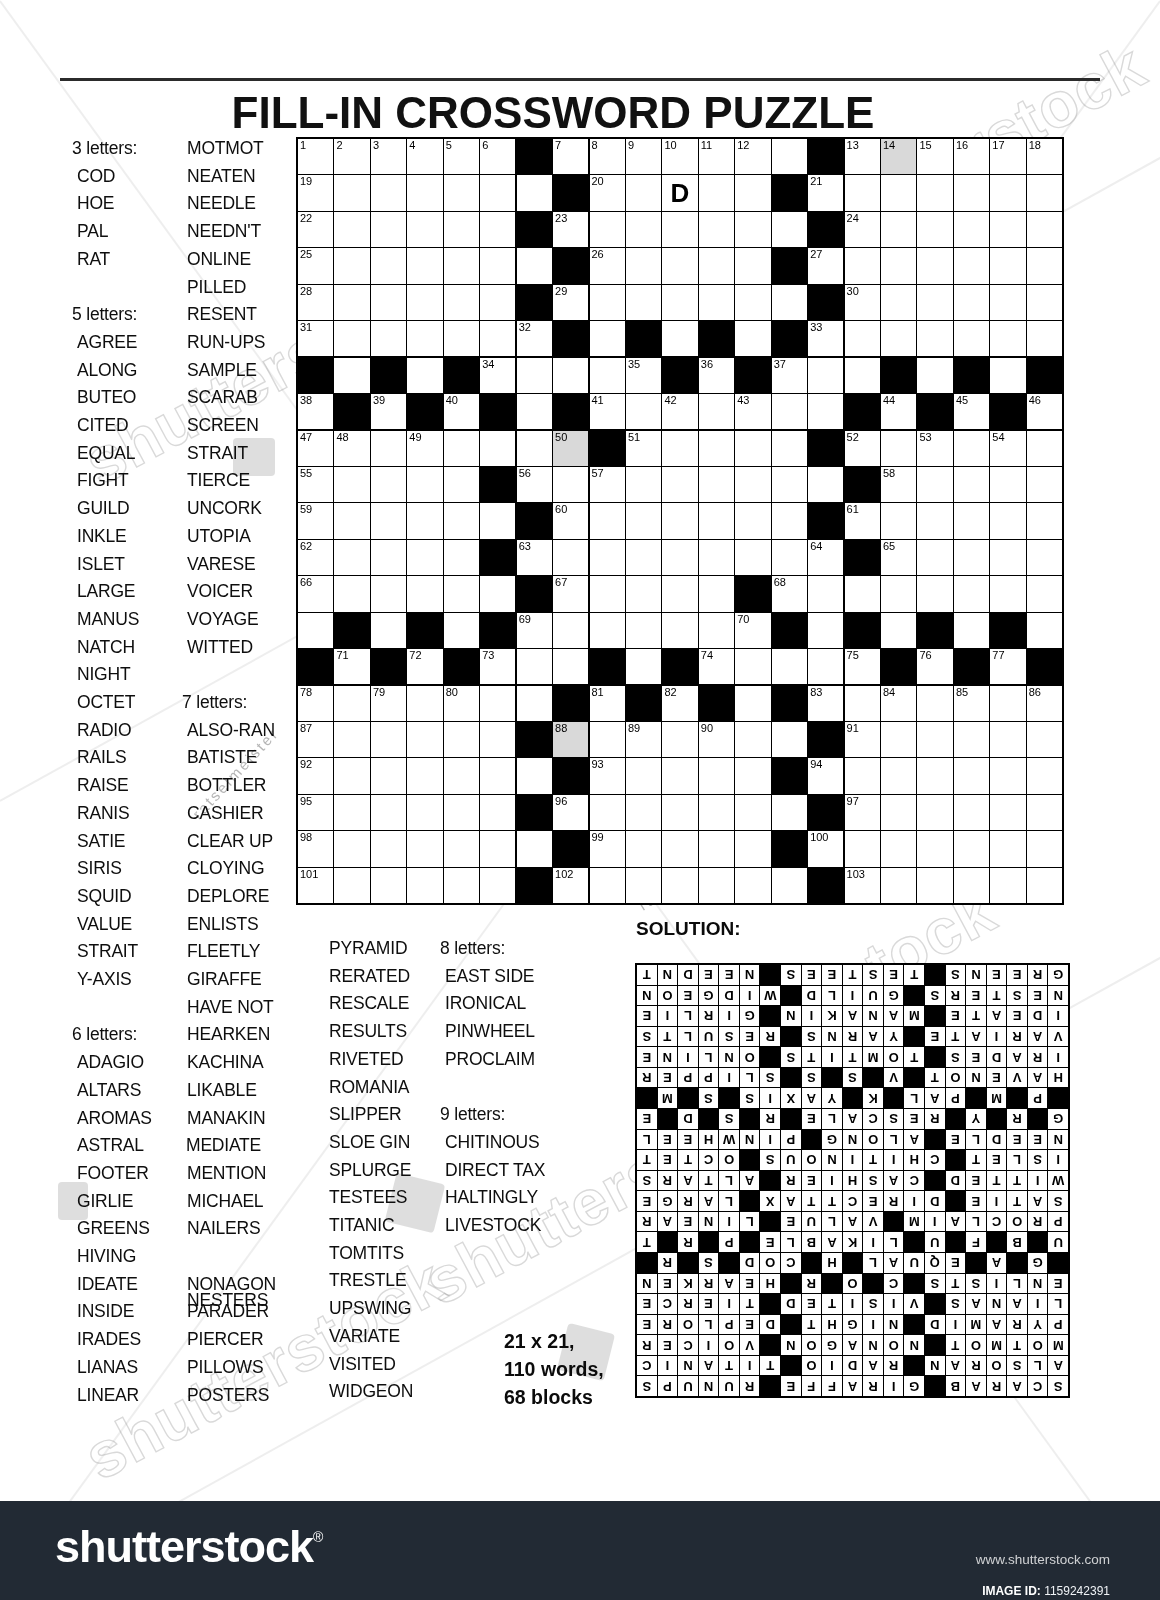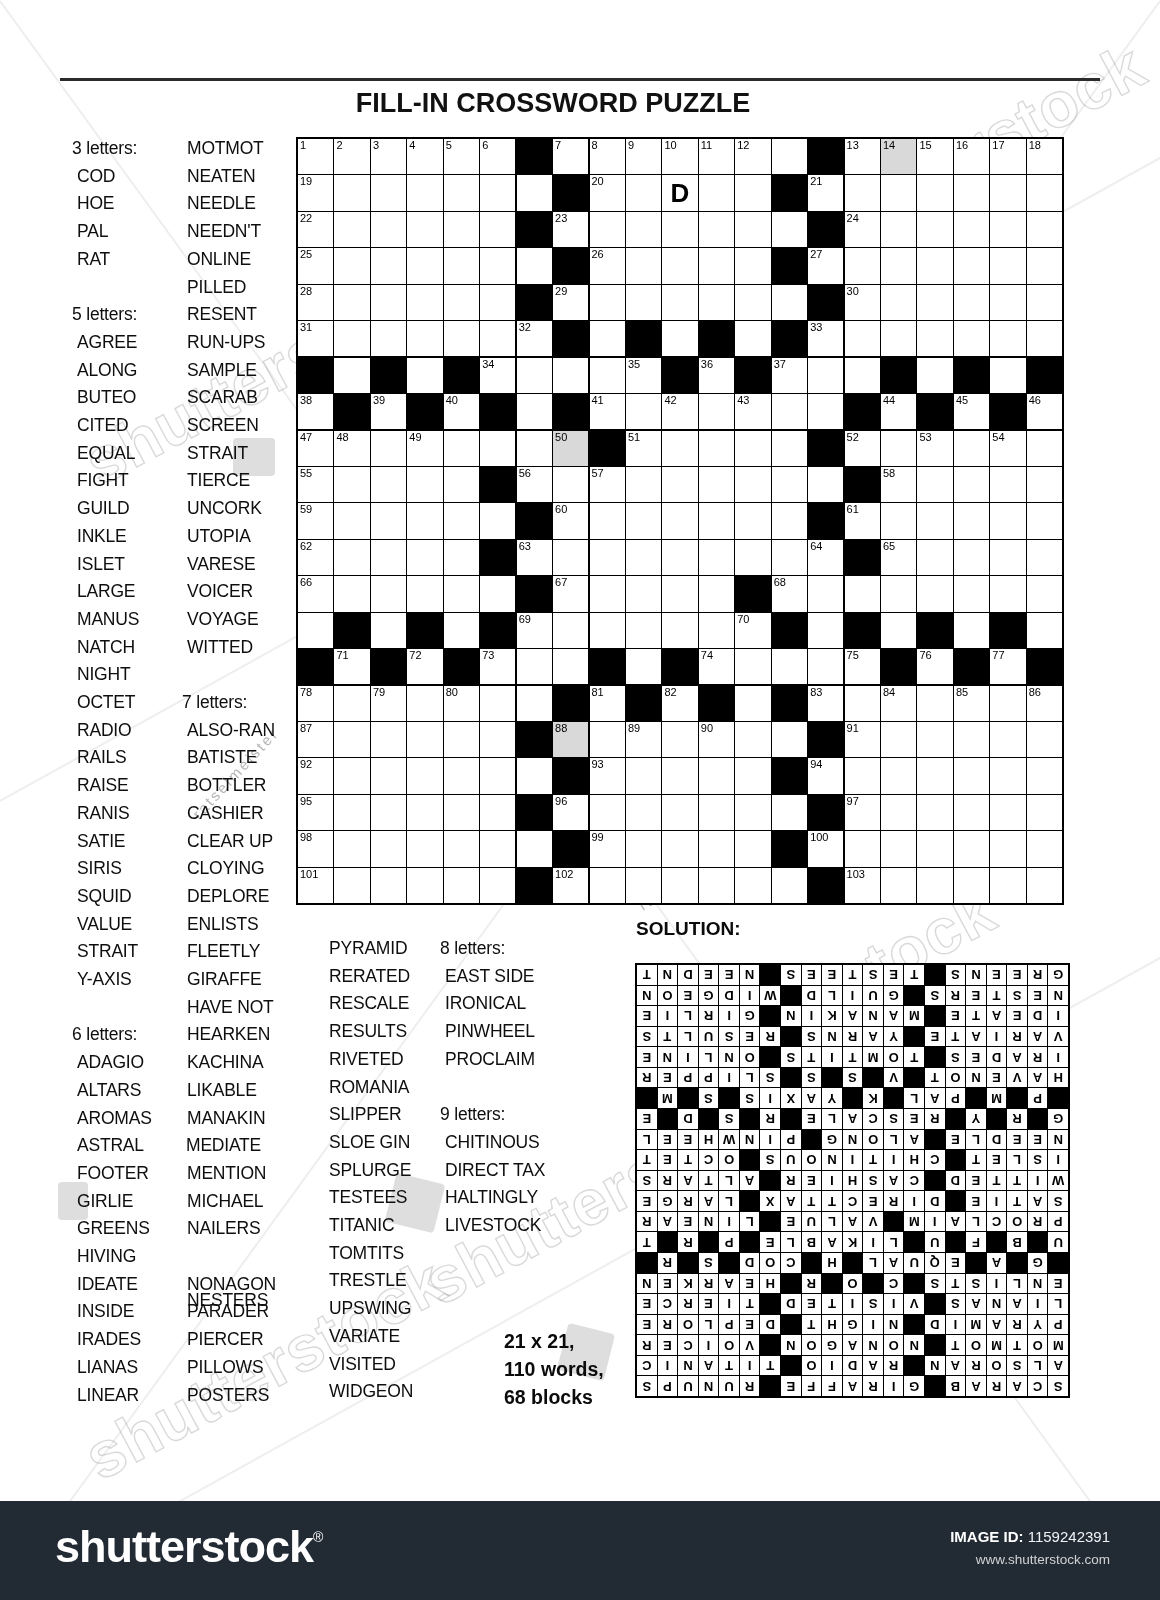--- a/index.html
+++ b/index.html
@@ -4,21 +4,21 @@
 <style>
   html,body{margin:0;padding:0;}
   body{
     width:1160px;height:1600px;position:relative;background:#fff;overflow:hidden;
     font-family:"Liberation Sans",sans-serif;
   }
   
   .top-rule{position:absolute;left:60px;top:78px;width:1040px;height:2.5px;background:#2b2b2b;}
   .title{
     position:absolute;left:0;top:88px;width:1106px;text-align:center;
-    font-size:27px;font-weight:700;color:#111;letter-spacing:0px;
+    font-size:44px;font-weight:700;color:#111;letter-spacing:0px;
   }
   
   .wcol{position:absolute;font-size:17.5px;color:#0e0e0e;font-weight:400;}
   .wcol .line{position:absolute;left:0;white-space:nowrap;letter-spacing:-0.2px;}
   .wcol .hdr{font-weight:400;}
   
   .pgrid{
     position:absolute;left:296px;top:137px;width:768px;height:768px;box-sizing:border-box;
     display:grid;grid-template-columns:repeat(21,1fr);grid-template-rows:repeat(21,1fr);
     gap:1.2px;background:#000;border:2.5px solid #000;
@@ -47,21 +47,21 @@
   
   .stats{position:absolute;left:504px;font-size:19.5px;font-weight:700;color:#0b0b0b;}
   
   .footer{position:absolute;left:0;top:1501px;width:1160px;height:99px;background:#222A34;}
   .f-logo{
     position:absolute;left:55px;top:1521px;font-size:45px;font-weight:700;color:#fff;
     letter-spacing:-1px;
   }
   .f-reg{font-size:14px;vertical-align:20px;font-weight:400;}
   .f-id{
-    position:absolute;right:50px;top:1528px;font-size:15px;color:#fff;text-align:center;
+    position:absolute;right:50px;top:1584px;font-size:12px;color:#fff;text-align:center;
     font-weight:700;letter-spacing:0px;
   }
   .f-id b{font-weight:700;}
   .f-id .val{font-weight:400;color:#f0f3f6;}
   .f-url{
     position:absolute;right:50px;top:1552px;font-size:13.5px;color:rgba(255,255,255,0.78);
     text-align:right;font-weight:400;
   }
   
   .diag{position:absolute;background:rgba(90,90,90,0.10);height:2px;transform-origin:left center;pointer-events:none;}

